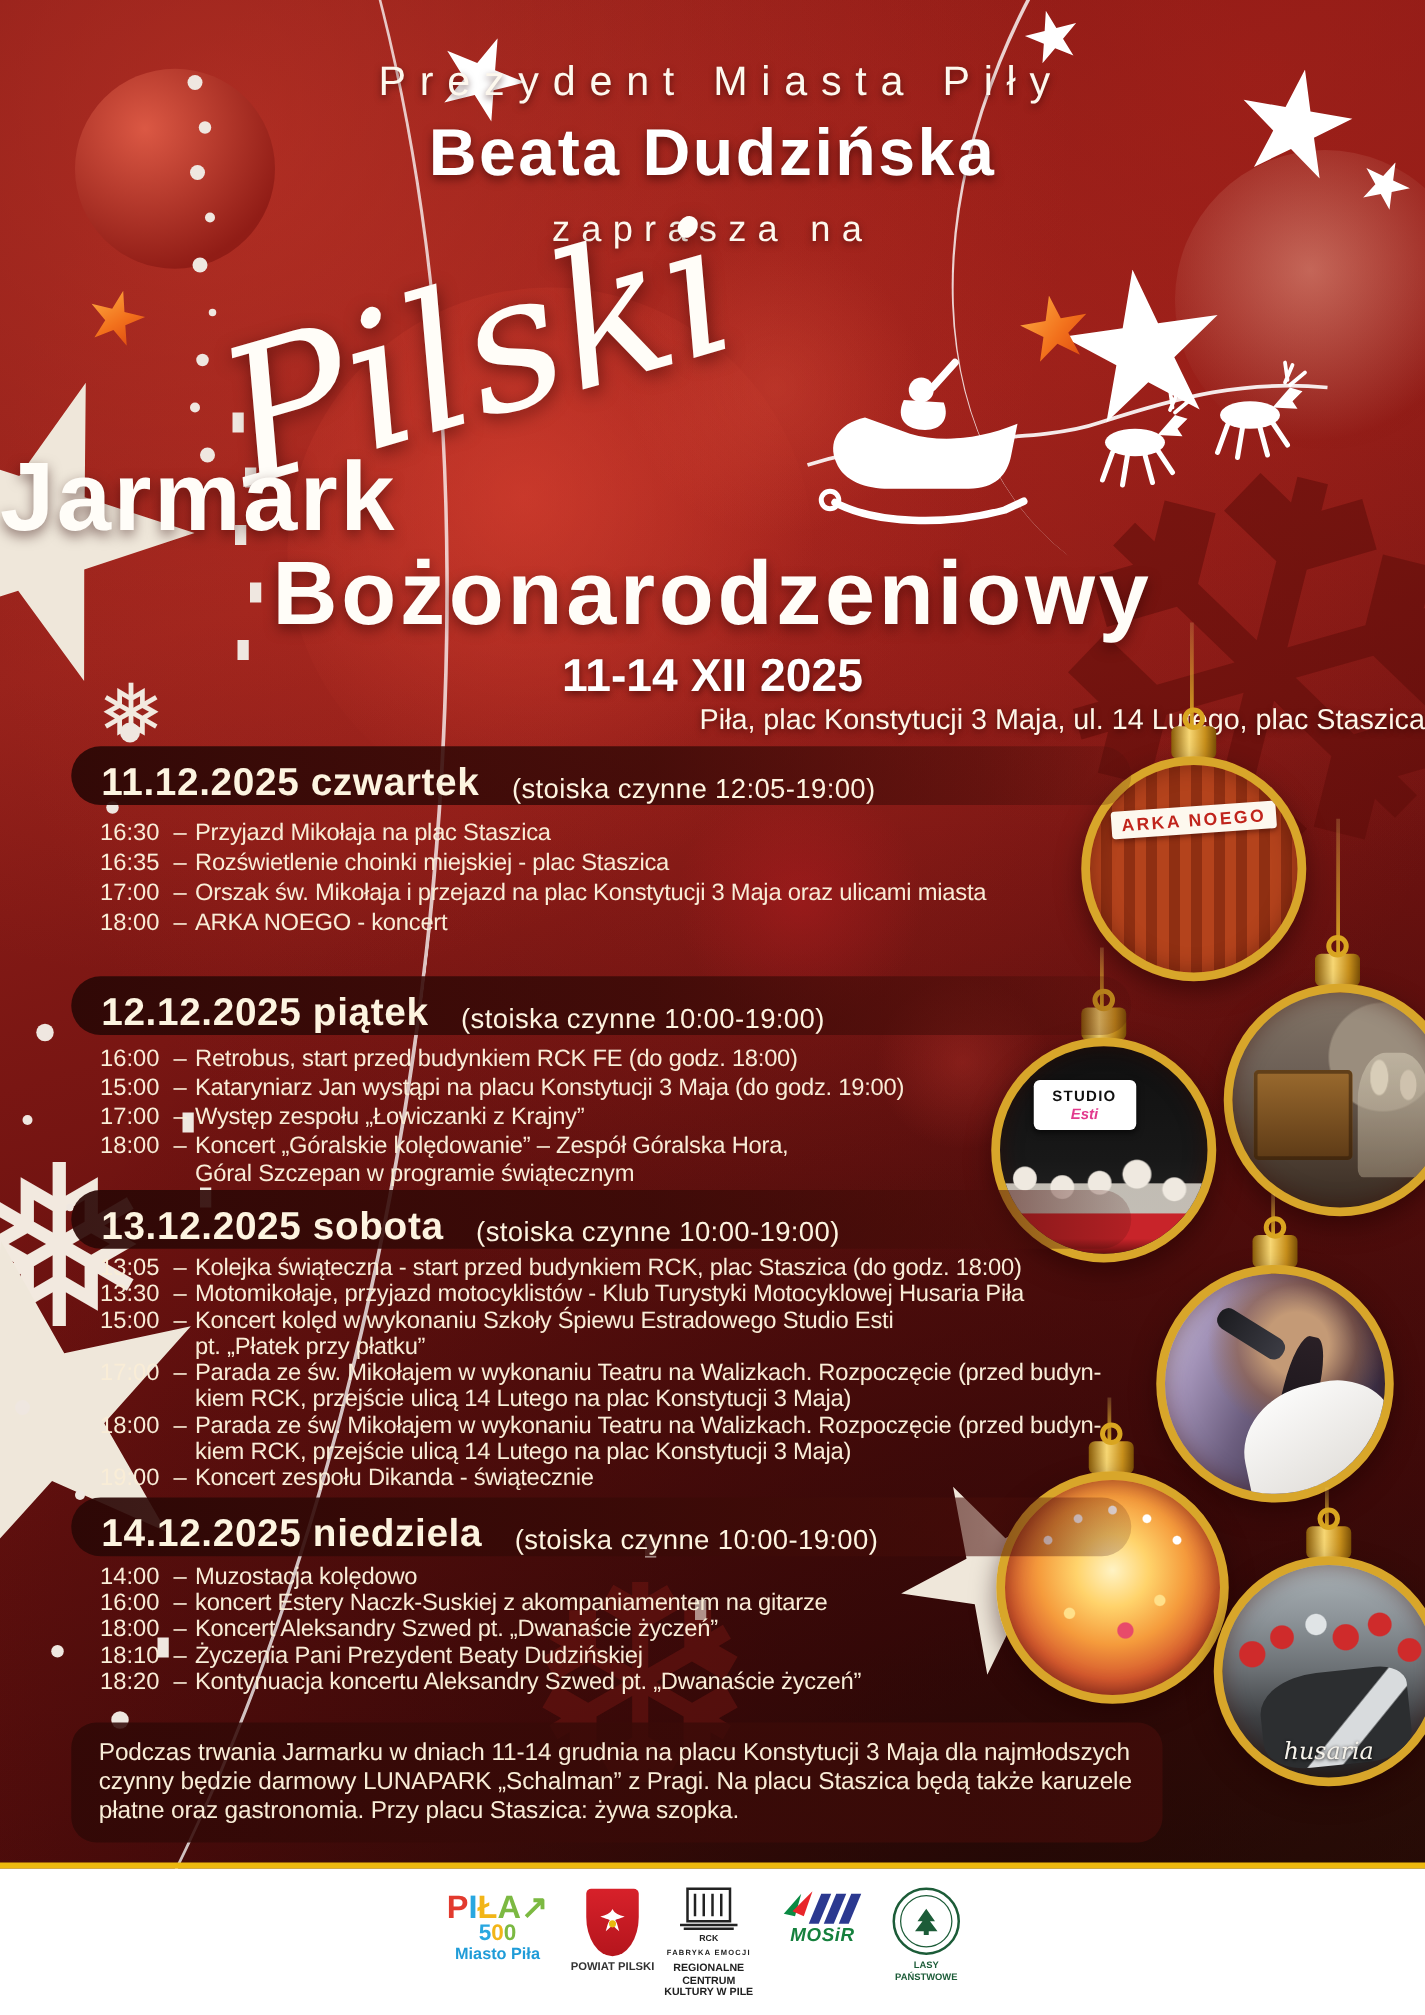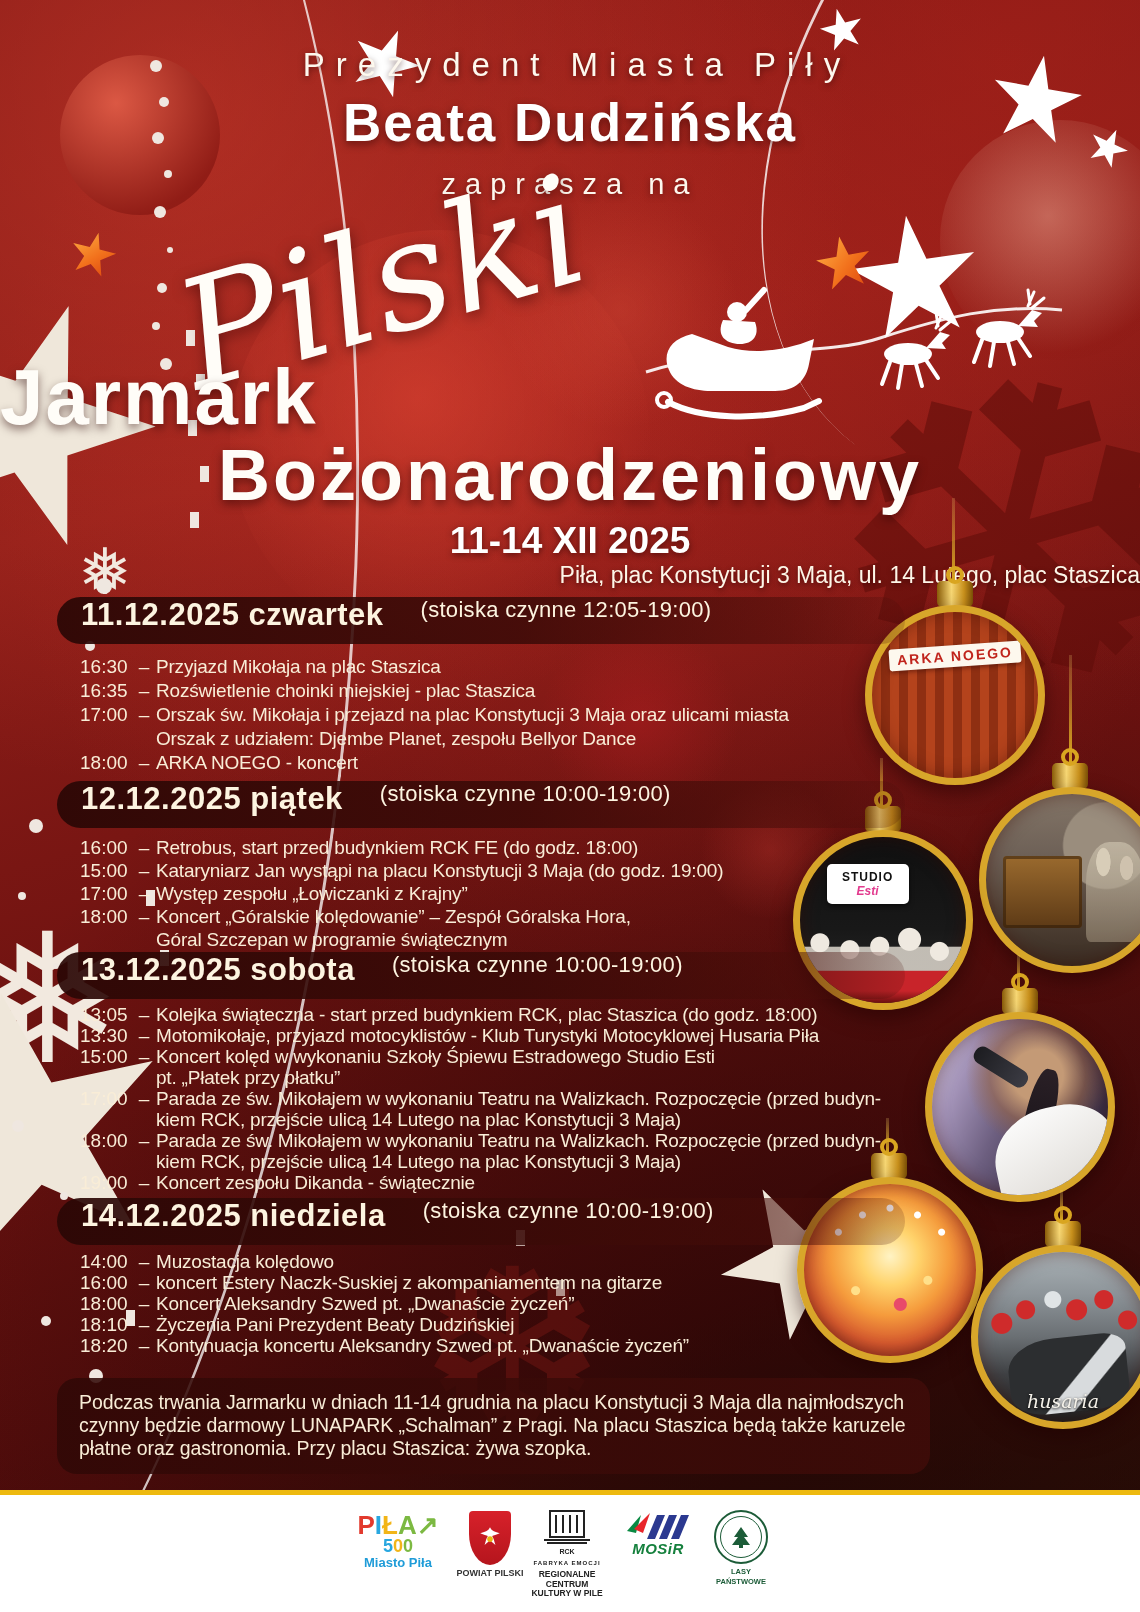--- a/index.html
+++ b/index.html
@@ -26,21 +26,21 @@
   .t-script{left:175px;top:196px;font-family:"DejaVu Serif",serif;font-style:italic;font-size:150px;color:#fffdf8;transform:rotate(-16deg);text-shadow:0 4px 14px rgba(40,0,0,.5);}
   .t-line1{left:0;width:910px;top:352px;font-size:78px;font-weight:bold;letter-spacing:2px;color:#fffdf8;text-shadow:0 4px 10px rgba(40,0,0,.5);}
   .t-line2{left:0;right:0;top:434px;text-align:center;font-size:72px;font-weight:bold;letter-spacing:3px;color:#fffdf8;text-shadow:0 4px 10px rgba(40,0,0,.5);}
   .d-date{left:0;right:0;top:520px;text-align:center;font-size:37px;font-weight:bold;color:#ffffff;text-shadow:0 2px 6px rgba(40,0,0,.6);}
   .d-loc{left:0;right:0;top:562px;text-align:right;font-size:23px;color:#fdf6e8;text-shadow:0 2px 5px rgba(40,0,0,.6);}
 
   
   .section{position:absolute;left:57px;width:1010px;z-index:5;}
   .pill{position:absolute;left:0;width:848px;height:47px;border-radius:26px;
     background:linear-gradient(90deg,rgba(42,7,5,.92) 0%,rgba(58,10,7,.86) 55%,rgba(72,13,9,.55) 86%,rgba(72,13,9,.18) 100%);
-    display:flex;align-items:flex-start;padding-left:24px;box-sizing:border-box;gap:11px;}
+    display:flex;align-items:flex-end;padding-left:24px;box-sizing:border-box;}
   .pill .pdate{font-size:31px;font-weight:bold;color:#fdf4e0;letter-spacing:.5px;}
   .pill .pnote{font-size:22px;color:#fdf4e0;margin-left:26px;letter-spacing:.3px;}
   .items{position:absolute;left:23px;width:990px;}
   .row{display:grid;grid-template-columns:52px 24px 1fr;align-items:baseline;}
   .tm{font-size:19px;color:#f9edd7;}
   .ds{font-size:19px;color:#f9edd7;text-align:center;}
   .tx{font-size:19px;color:#f9edd7;letter-spacing:-.2px;}
   .lh24 .row{line-height:24px;} .lh23 .row{line-height:23px;} .lh21 .row{line-height:21px;}
 
   .panel{position:absolute;left:57px;top:1378px;width:873px;border-radius:20px;z-index:5;
@@ -178,25 +178,20 @@
           <span class="tm">16:35</span>
           <span class="ds">–</span>
           <span class="tx">Rozświetlenie choinki miejskiej - plac Staszica</span>
         </div>
         <div class="row">
           <span class="tm">17:00</span>
           <span class="ds">–</span>
           <span class="tx">Orszak św. Mikołaja i przejazd na plac Konstytucji 3 Maja oraz ulicami miasta</span>
         </div>
         <div class="row">
-          <span class="tm"></span>
-          <span class="ds"></span>
-          <span class="tx">Orszak z udziałem: Djembe Planet, zespołu Bellyor Dance</span>
-        </div>
-        <div class="row">
           <span class="tm">18:00</span>
           <span class="ds">–</span>
           <span class="tx">ARKA NOEGO - koncert</span>
         </div>
       </div>
   </div>
 
   <div class="section" style="top:781px;height:180px;">
     <div class="pill">
       <span class="pdate">12.12.2025 piątek</span>

